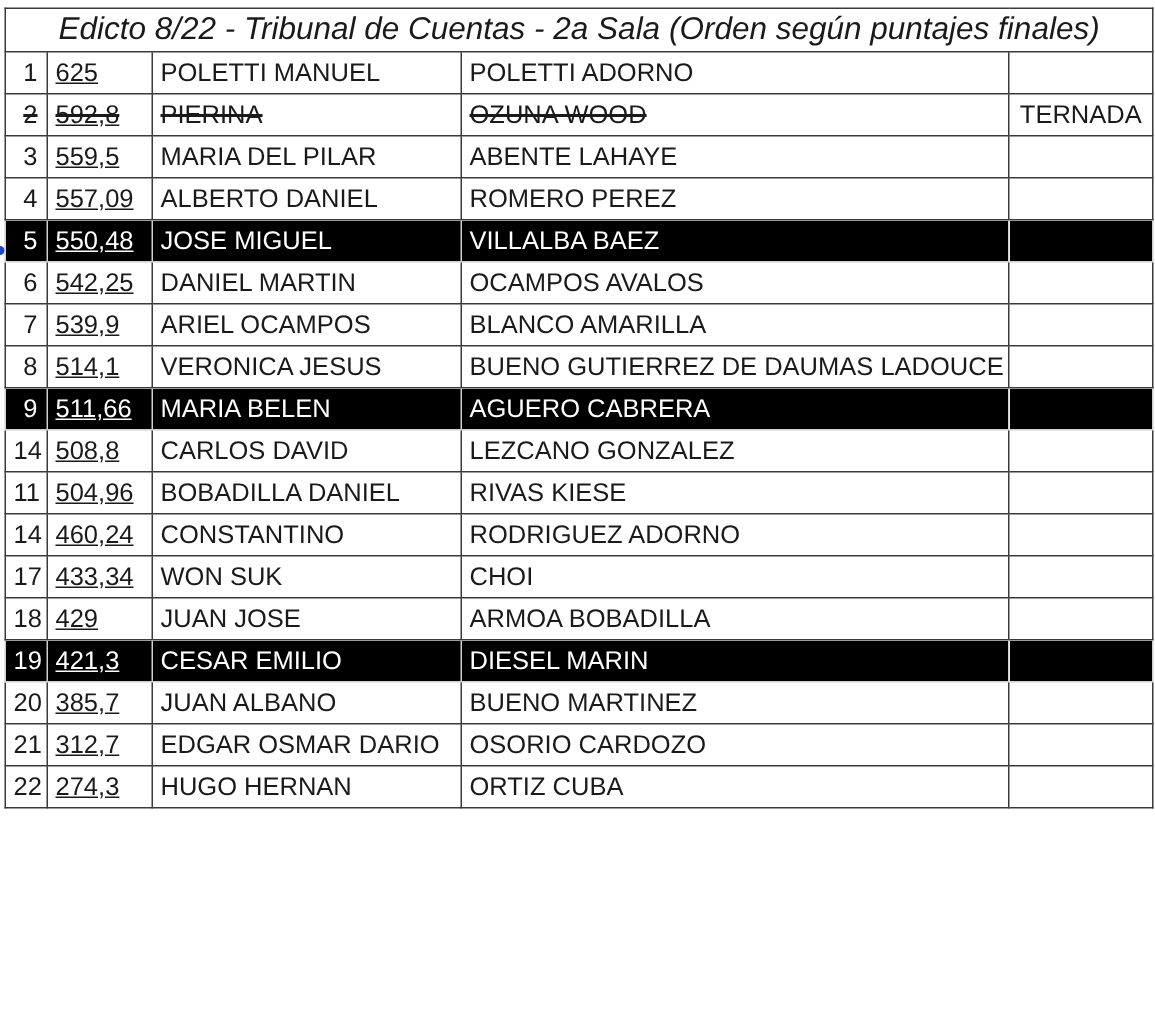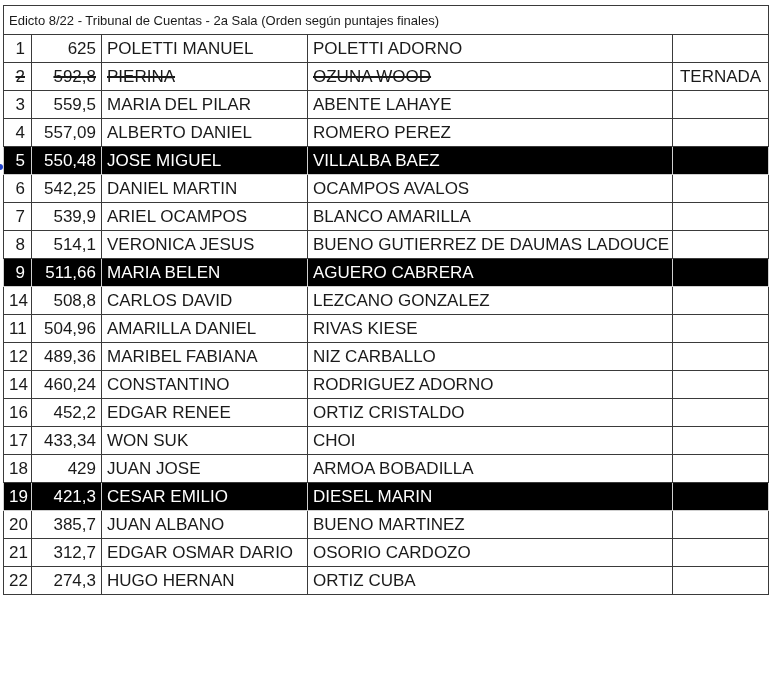--- a/index.html
+++ b/index.html
@@ -1,22 +1,22 @@
 <!DOCTYPE html>
 <html><head>
 <meta charset="utf-8">
 <style>
   html, body { margin: 0; padding: 0; background: #ffffff; }
   body { width: 770px; height: 676px; position: relative; overflow: hidden; font-family: "Liberation Sans", "DejaVu Sans", sans-serif; }
   .sheet { position: absolute; left: 3px; top: 5px; width: 765px; }
   table { border-collapse: collapse; width: 765px; table-layout: fixed; }
   td { border: 1.5px solid #3a3a3a; height: 28px; padding: 0 5px; font-size: 17px; color: #1a1a1a; white-space: nowrap; overflow: hidden; box-sizing: border-box; }
-  td.title { font-size: 13px; height: 29px; border-bottom: 1.5px solid #3a3a3a; }
+  td.title { text-align: center; font-size: 21px; height: 29px; border-bottom: 1.5px solid #3a3a3a; font-style: italic; }
   td.num { text-align: right; padding-right: 6px; }
-  td.score { text-align: right; padding-right: 5px; }
+  td.score { padding-right: 5px; text-decoration: underline; }
   td.note { text-align: center; }
   tr.hl td { background: #000000; color: #ffffff; border-color: #cfcfcf; }
   tr.struck td span.txt { text-decoration: line-through; text-decoration-thickness: 1.5px; }
   .marker { position: absolute; left: -3px; top: 164px; width: 6px; height: 6px; border-radius: 50%; background: #2244cc; }
 </style>
 </head>
 <body>
 
 <div class="sheet">
   <table>
@@ -108,50 +108,36 @@
     <td class="num"><span class="txt">14</span></td>
     <td class="score"><span class="txt">508,8</span></td>
     <td><span class="txt">CARLOS DAVID</span></td>
     <td><span class="txt">LEZCANO GONZALEZ</span></td>
     <td class="note"><span></span></td>
   </tr>
 
   <tr>
     <td class="num"><span class="txt">11</span></td>
     <td class="score"><span class="txt">504,96</span></td>
-    <td><span class="txt">AMARILLA DANIEL</span></td>
+    <td><span class="txt">BOBADILLA DANIEL</span></td>
     <td><span class="txt">RIVAS KIESE</span></td>
     <td class="note"><span></span></td>
   </tr>
 
-  <tr>
-    <td class="num"><span class="txt">12</span></td>
-    <td class="score"><span class="txt">489,36</span></td>
-    <td><span class="txt">MARIBEL FABIANA</span></td>
-    <td><span class="txt">NIZ CARBALLO</span></td>
-    <td class="note"><span></span></td>
-  </tr>
 
 
   <tr>
     <td class="num"><span class="txt">14</span></td>
     <td class="score"><span class="txt">460,24</span></td>
     <td><span class="txt">CONSTANTINO</span></td>
     <td><span class="txt">RODRIGUEZ ADORNO</span></td>
     <td class="note"><span></span></td>
   </tr>
 
 
-  <tr>
-    <td class="num"><span class="txt">16</span></td>
-    <td class="score"><span class="txt">452,2</span></td>
-    <td><span class="txt">EDGAR RENEE</span></td>
-    <td><span class="txt">ORTIZ CRISTALDO</span></td>
-    <td class="note"><span></span></td>
-  </tr>
 
   <tr>
     <td class="num"><span class="txt">17</span></td>
     <td class="score"><span class="txt">433,34</span></td>
     <td><span class="txt">WON SUK</span></td>
     <td><span class="txt">CHOI</span></td>
     <td class="note"><span></span></td>
   </tr>
 
   <tr>

